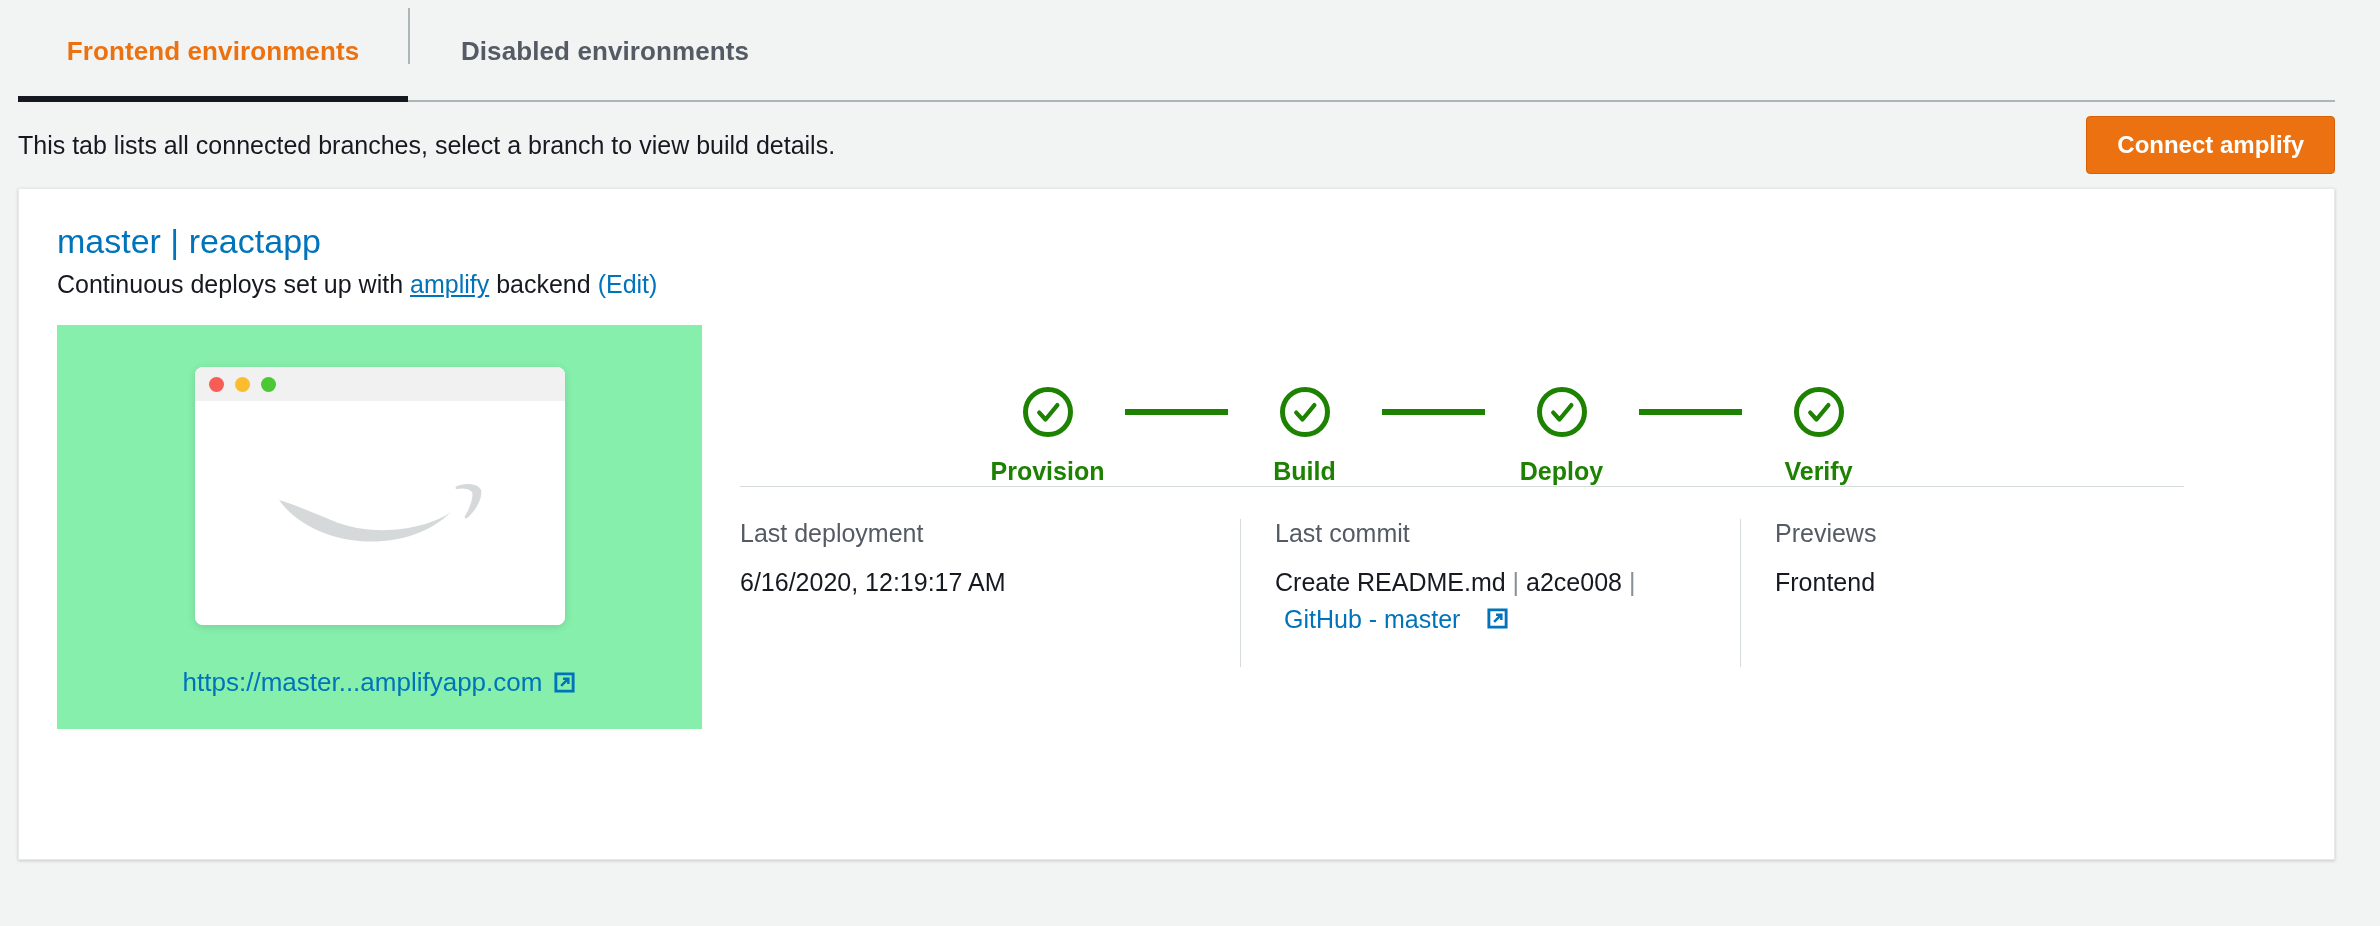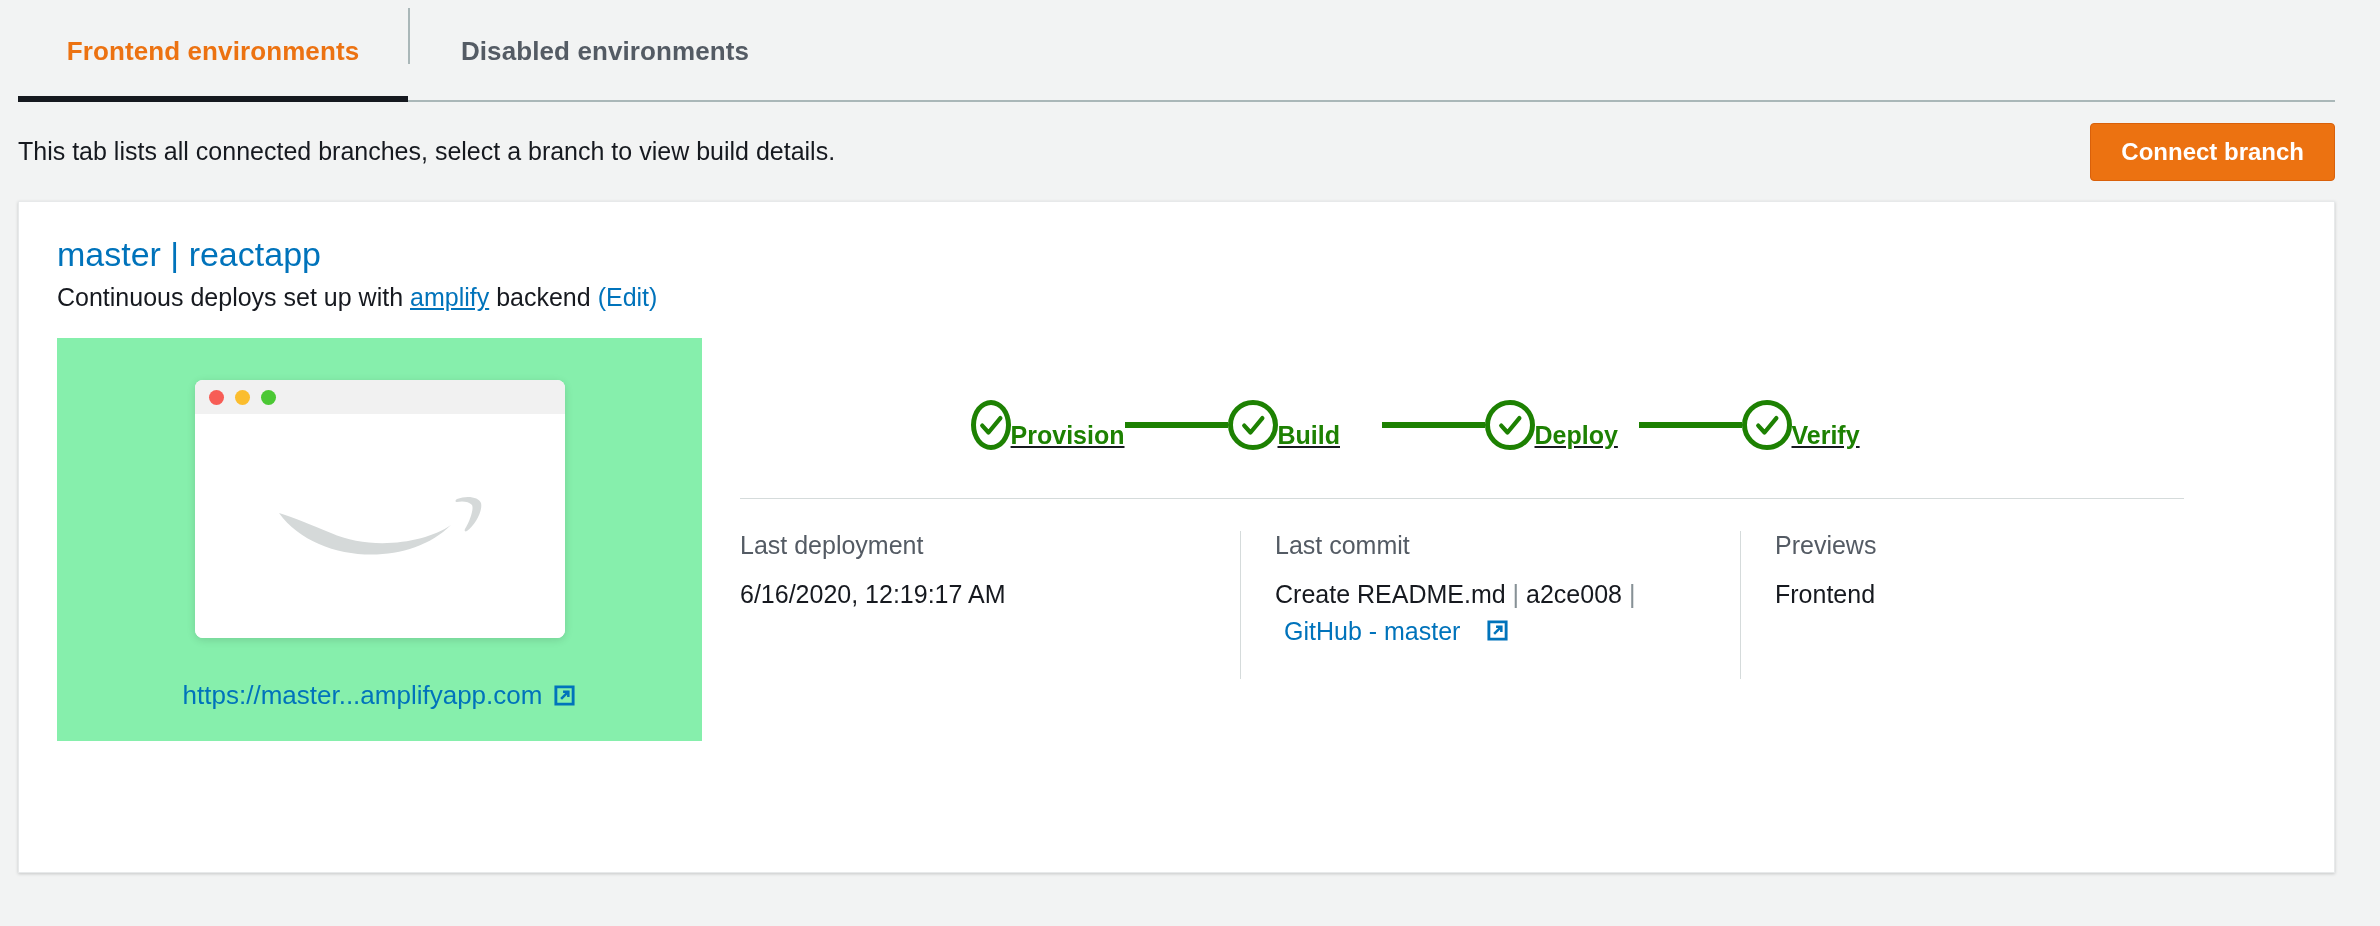--- a/index.html
+++ b/index.html
@@ -59,21 +59,21 @@
     margin-top: 8px;
     align-self: flex-start;
   }
 
   
   .subheader {
     display: flex;
     align-items: center;
     justify-content: space-between;
     padding: 18px 45px 18px 18px;
-    height: 99px;
+    height: 86px;
   }
   .subheader-text {
     font-size: 25px;
     color: #16191f;
   }
   .connect-branch-btn {
     background: #ec7211;
     color: #ffffff;
     font-size: 24px;
     font-weight: bold;
@@ -187,25 +187,24 @@
   
   .pipeline {
     display: flex;
     align-items: flex-start;
     justify-content: center;
     margin-top: 62px;
     padding-right: 170px;
   }
   .step {
     display: flex;
-    flex-direction: row;
+    flex-direction: column;
     align-items: center;
     width: 154px;
     flex: 0 0 auto;
-    text-decoration: underline;
   }
   .step-circle {
     width: 50px;
     height: 50px;
     border-radius: 50%;
     border: 5px solid #1d8102;
     display: flex;
     align-items: center;
     justify-content: center;
   }
@@ -282,21 +281,21 @@
   </div>
   <div class="tab-divider"></div>
   <div class="tab tab-backend">
     <span>Disabled environments</span>
   </div>
   <div class="tab-active-underline"></div>
 </div>
 
 <div class="subheader">
   <div class="subheader-text">This tab lists all connected branches, select a branch to view build details.</div>
-  <button class="connect-branch-btn">Connect branch</button>
+  <button class="connect-branch-btn">Connect amplify</button>
 </div>
 
 <div class="branch-card">
 
   <div class="branch-title">master | reactapp</div>
 
   <div class="branch-subtitle">
     <span>Continuous deploys set up with</span>
     <span class="link-inline">amplify</span>
     <span>backend</span>

